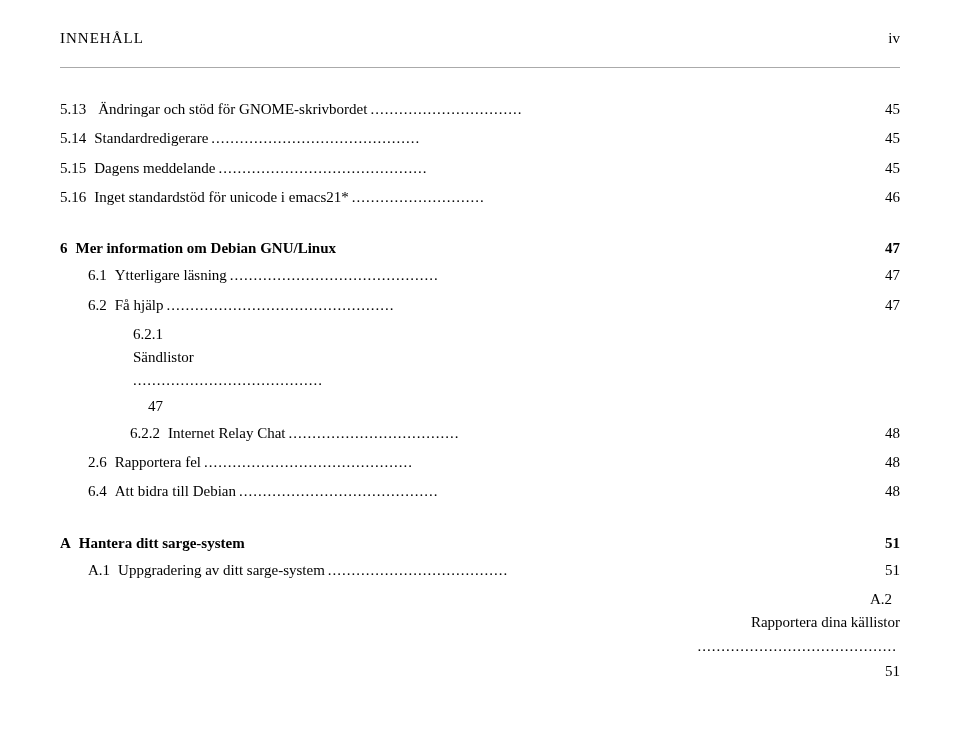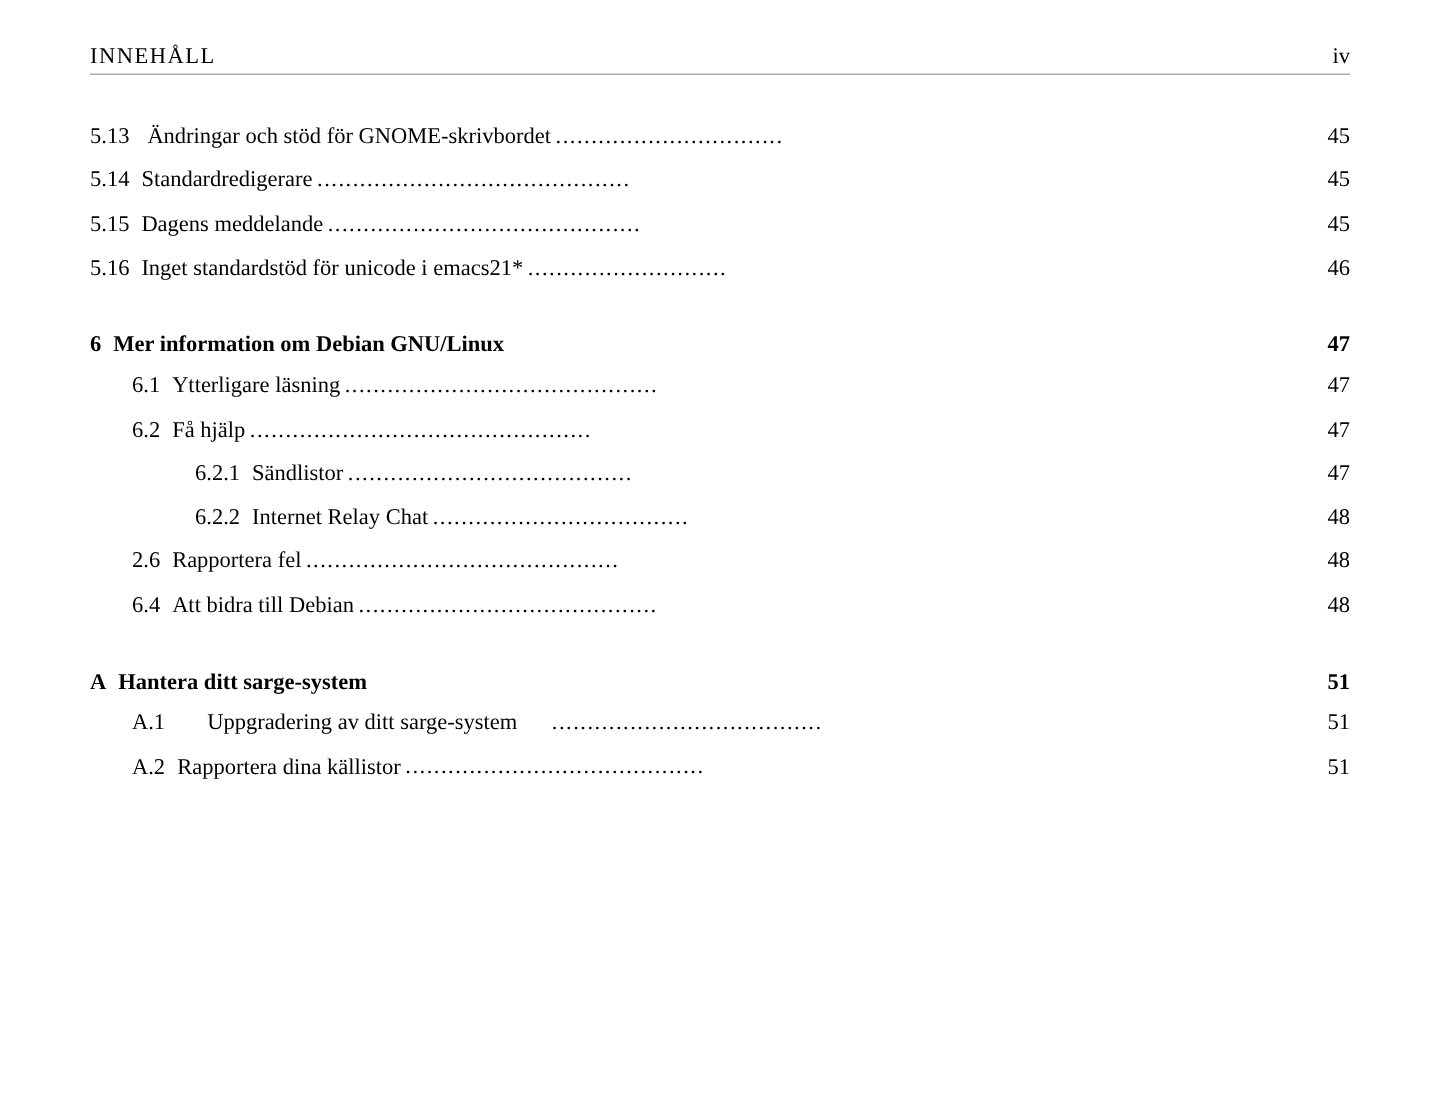--- a/index.html
+++ b/index.html
@@ -16,21 +16,21 @@
       width: 960px;
       min-height: 733px;
       padding: 30px 60px 30px 60px;
     }
 
     .page-header {
       display: flex;
       justify-content: space-between;
       align-items: baseline;
       border-bottom: 1px solid #aaa;
-      padding-bottom: 2px;
+      padding-bottom: 20px;
       margin-bottom: 30px;
     }
 
     .header-title {
       font-family: "Times New Roman", Times, serif;
       font-size: 15px;
       font-variant: small-caps;
       letter-spacing: 1px;
       text-transform: uppercase;
       font-weight: normal;
@@ -87,21 +87,21 @@
       <span style="white-space: nowrap; flex-shrink: 0;">Ytterligare läsning</span>
       <span style="flex: 1 1 0%; overflow: hidden; margin-left: 3px; margin-right: 3px; margin-bottom: 2px; letter-spacing: 1px; font-family: &quot;Times New Roman&quot;, serif;">............................................</span>
       <span style="white-space: nowrap; flex-shrink: 0; min-width: 30px; text-align: right;">47</span>
     </div>
     <div style="display: flex; align-items: baseline; margin-bottom: 4px; line-height: 1.55; padding-left: 28px;">
       <span style="white-space: nowrap; flex-shrink: 0; margin-right: 8px;">6.2</span>
       <span style="white-space: nowrap; flex-shrink: 0;">Få hjälp</span>
       <span style="flex: 1 1 0%; overflow: hidden; margin-left: 3px; margin-right: 3px; margin-bottom: 2px; letter-spacing: 1px; font-family: &quot;Times New Roman&quot;, serif;">................................................</span>
       <span style="white-space: nowrap; flex-shrink: 0; min-width: 30px; text-align: right;">47</span>
     </div>
-    <div style="display: flex; align-items: baseline; margin-bottom: 4px; line-height: 1.55; padding-left: 70px;">
+    <div style="display: flex; align-items: baseline; margin-bottom: 4px; line-height: 1.55; padding-left: 70px; flex-direction: column;">
       <span style="white-space: nowrap; flex-shrink: 0; margin-right: 8px;">6.2.1</span>
       <span style="white-space: nowrap; flex-shrink: 0;">Sändlistor</span>
       <span style="flex: 1 1 0%; overflow: hidden; margin-left: 3px; margin-right: 3px; margin-bottom: 2px; letter-spacing: 1px; font-family: &quot;Times New Roman&quot;, serif;">........................................</span>
       <span style="white-space: nowrap; flex-shrink: 0; min-width: 30px; text-align: right;">47</span>
     </div>
     <div style="display: flex; align-items: baseline; margin-bottom: 4px; line-height: 1.55; padding-left: 70px;">
       <span style="white-space: nowrap; flex-shrink: 0; margin-right: 8px;">6.2.2</span>
       <span style="white-space: nowrap; flex-shrink: 0;">Internet Relay Chat</span>
       <span style="flex: 1 1 0%; overflow: hidden; margin-left: 3px; margin-right: 3px; margin-bottom: 2px; letter-spacing: 1px; font-family: &quot;Times New Roman&quot;, serif;">....................................</span>
       <span style="white-space: nowrap; flex-shrink: 0; min-width: 30px; text-align: right;">48</span>
@@ -118,25 +118,25 @@
       <span style="flex: 1 1 0%; overflow: hidden; margin-left: 3px; margin-right: 3px; margin-bottom: 2px; letter-spacing: 1px; font-family: &quot;Times New Roman&quot;, serif;">..........................................</span>
       <span style="white-space: nowrap; flex-shrink: 0; min-width: 30px; text-align: right;">48</span>
     </div>
     <div style="height: 18px;"></div>
     <div style="display: flex; align-items: baseline; margin-bottom: 4px; line-height: 1.55; padding-left: 0px; font-weight: bold; margin-top: 4px;">
       <span style="white-space: nowrap; flex-shrink: 0; margin-right: 8px;">A</span>
       <span style="white-space: nowrap; flex-shrink: 0;">Hantera ditt sarge-system</span>
       <span style="flex: 1 1 0%; overflow: hidden; margin-left: 3px; margin-right: 3px; margin-bottom: 2px; letter-spacing: 1px; font-family: &quot;Times New Roman&quot;, serif;"></span>
       <span style="white-space: nowrap; flex-shrink: 0; min-width: 30px; text-align: right;">51</span>
     </div>
-    <div style="display: flex; align-items: baseline; margin-bottom: 4px; line-height: 1.55; padding-left: 28px; gap: 20px;">
+    <div style="display: flex; align-items: baseline; margin-bottom: 4px; line-height: 1.55; padding-left: 28px;">
       <span style="white-space: nowrap; flex-shrink: 0; margin-right: 8px;">A.1</span>
       <span style="white-space: nowrap; flex-shrink: 0;">Uppgradering av ditt sarge-system</span>
       <span style="flex: 1 1 0%; overflow: hidden; margin-left: 3px; margin-right: 3px; margin-bottom: 2px; letter-spacing: 1px; font-family: &quot;Times New Roman&quot;, serif;">......................................</span>
       <span style="white-space: nowrap; flex-shrink: 0; min-width: 30px; text-align: right;">51</span>
     </div>
-    <div style="display: flex; align-items: center; margin-bottom: 4px; line-height: 1.55; padding-left: 28px;">
+    <div style="display: flex; align-items: flex-end; margin-bottom: 4px; line-height: 1.55; padding-left: 28px; flex-direction: column;">
       <span style="white-space: nowrap; flex-shrink: 0; margin-right: 8px;">A.2</span>
       <span style="white-space: nowrap; flex-shrink: 0;">Rapportera dina källistor</span>
       <span style="flex: 1 1 0%; overflow: hidden; margin-left: 3px; margin-right: 3px; margin-bottom: 2px; letter-spacing: 1px; font-family: &quot;Times New Roman&quot;, serif;">..........................................</span>
       <span style="white-space: nowrap; flex-shrink: 0; min-width: 30px; text-align: right;">51</span>
     </div>
   </div>
 
 </body></html>

